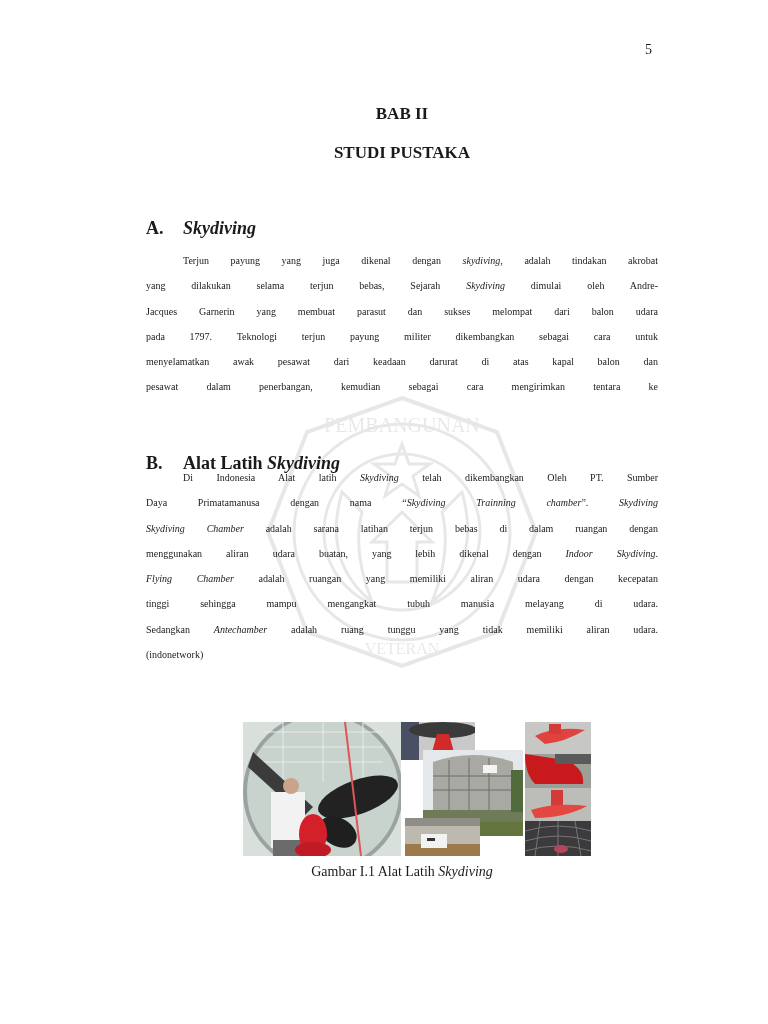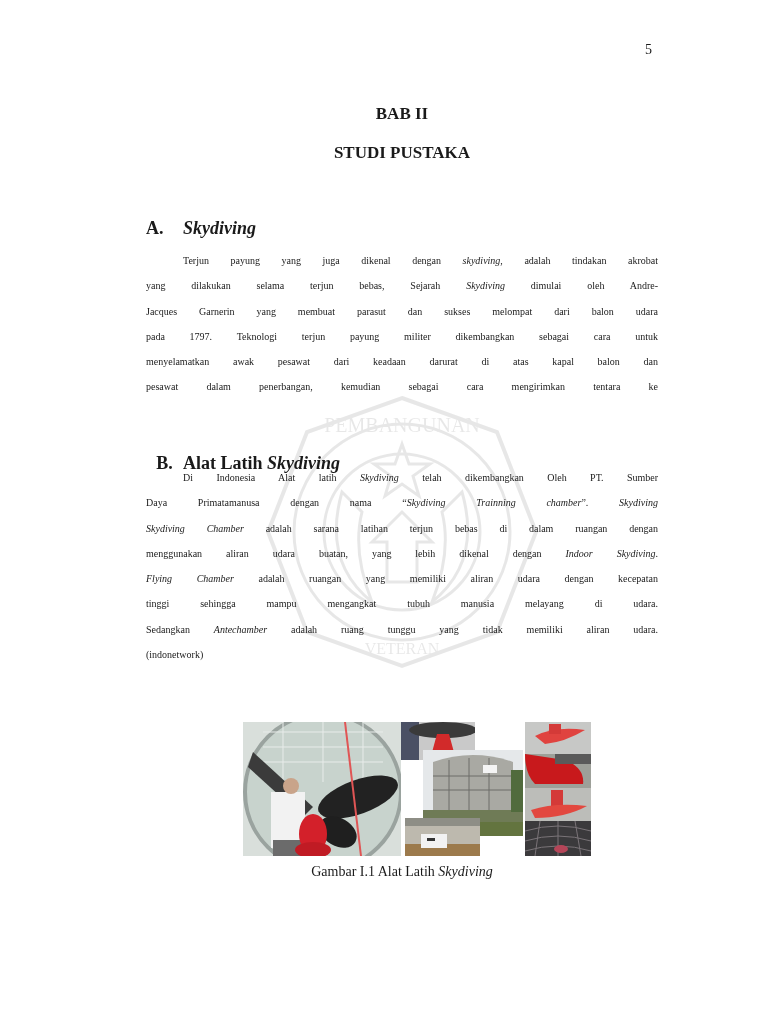--- a/index.html
+++ b/index.html
@@ -117,21 +117,21 @@
   </div>
   <div class="text-block" style="top:248px;">
       <span class="line indent">Terjun payung yang juga dikenal dengan <i>skydiving</i>, adalah tindakan akrobat</span>
       <span class="line">yang dilakukan selama terjun bebas,  Sejarah <i>Skydiving</i> dimulai oleh Andre-</span>
       <span class="line">Jacques Garnerin yang membuat parasut dan sukses melompat dari balon udara</span>
       <span class="line">pada 1797. Teknologi terjun payung militer dikembangkan sebagai cara untuk</span>
       <span class="line">menyelamatkan awak pesawat dari keadaan darurat di atas kapal balon dan</span>
       <span class="line">pesawat dalam penerbangan, kemudian sebagai cara mengirimkan tentara ke</span>
     </div>
 
-  <div class="section-head" style="top:453px;text-align:center;">
+  <div class="section-head" style="top:453px;">
     <span class="letter">B.</span><span>Alat Latih </span><i>Skydiving</i>
   </div>
   <div class="text-block" style="top:465px;">
       <span class="line indent">Di Indonesia Alat latih <i>Skydiving</i> telah dikembangkan Oleh PT. Sumber</span>
       <span class="line">Daya Primatamanusa dengan nama “<i>Skydiving Trainning chamber</i>”. <i>Skydiving</i></span>
       <span class="line"><i>Skydiving Chamber</i> adalah sarana latihan terjun bebas di dalam ruangan dengan</span>
       <span class="line">menggunakan aliran udara buatan, yang lebih dikenal dengan <i>Indoor Skydiving</i>.</span>
       <span class="line"><i>Flying Chamber</i> adalah ruangan yang memiliki aliran udara dengan kecepatan</span>
       <span class="line">tinggi sehingga mampu mengangkat tubuh manusia melayang di udara.</span>
       <span class="line">Sedangkan <i>Antechamber</i> adalah ruang tunggu yang tidak memiliki aliran udara.</span>

